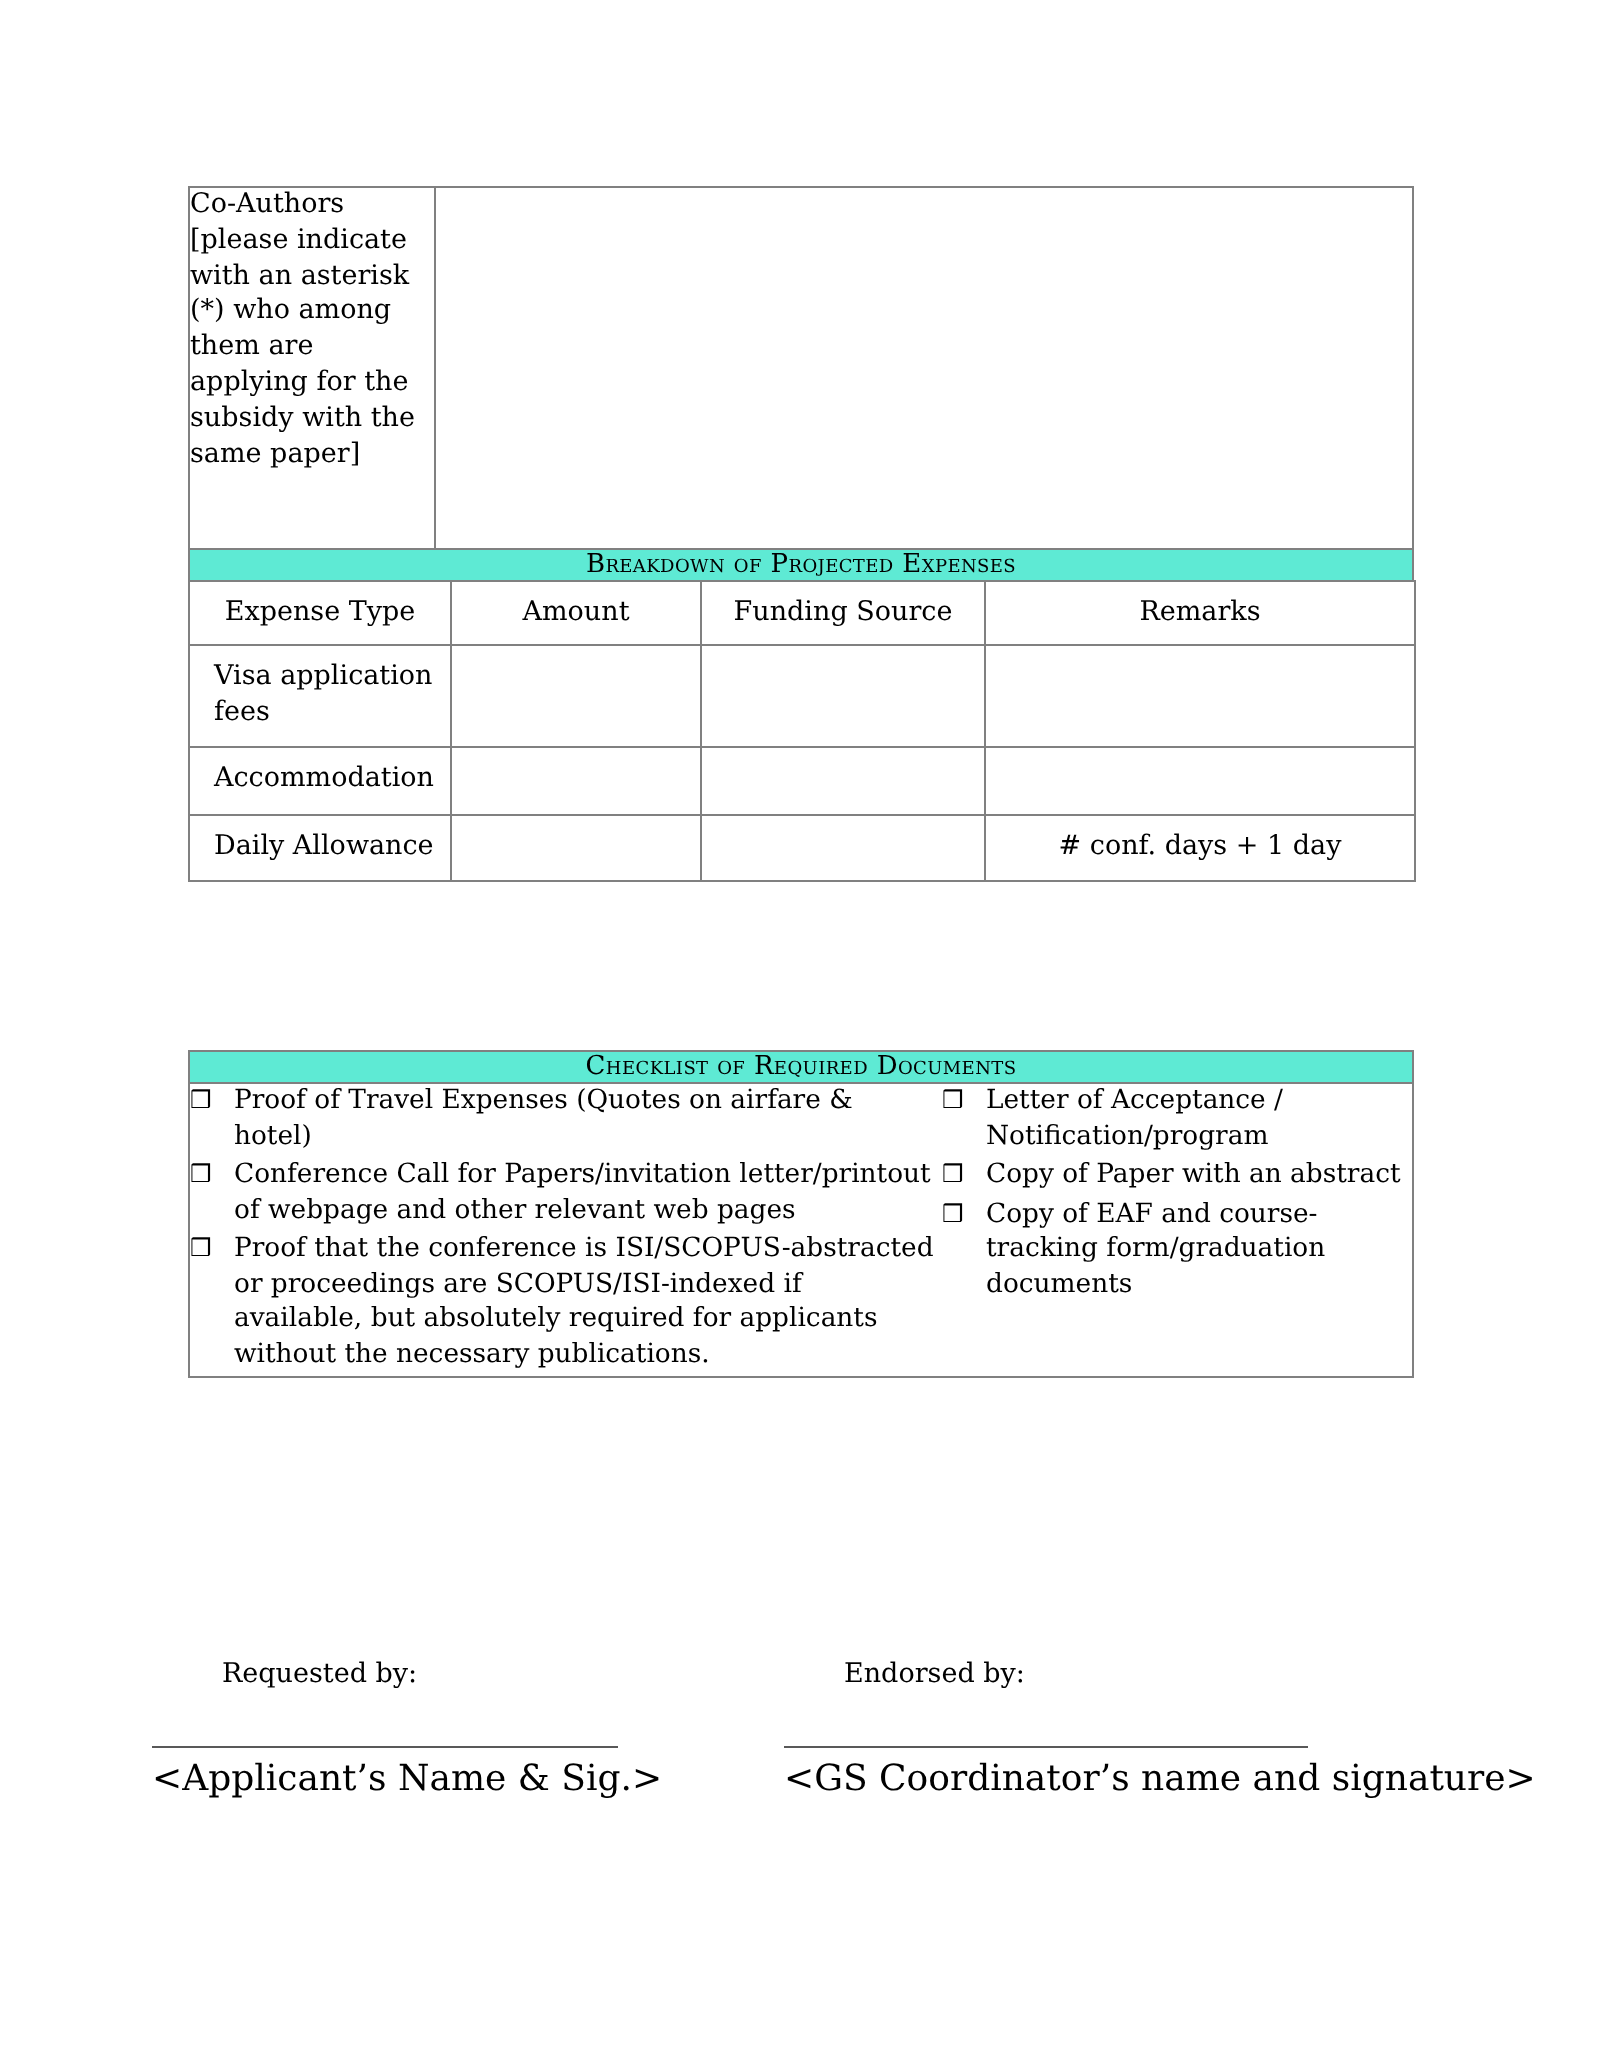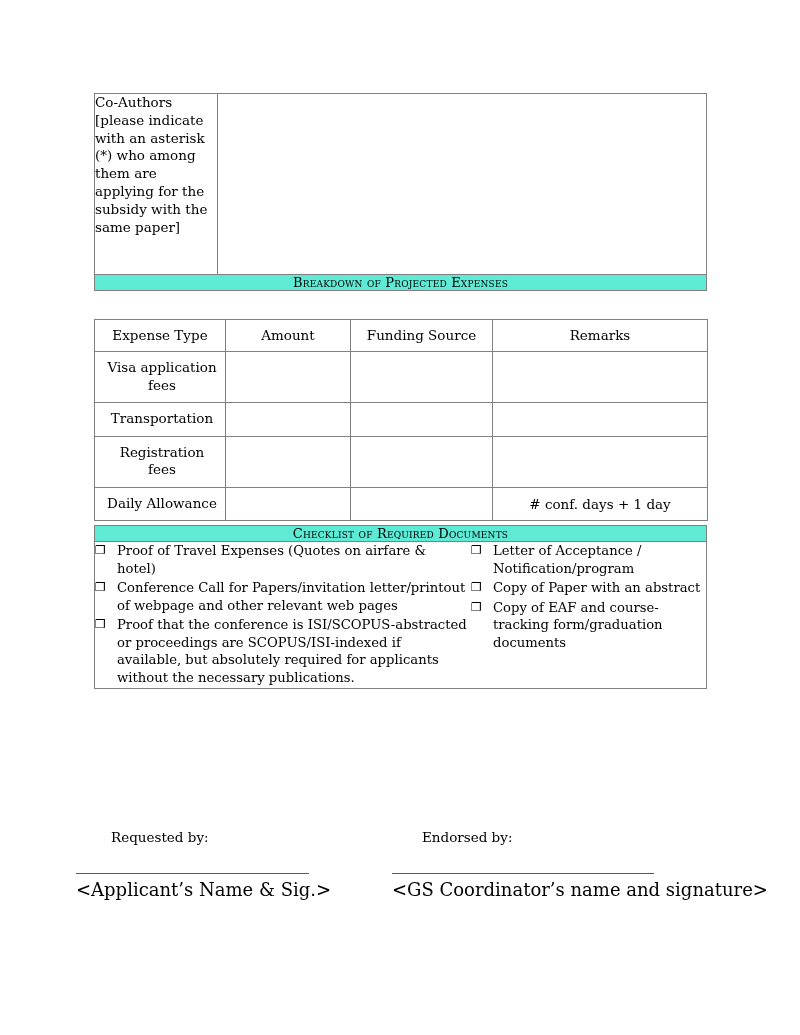--- a/index.html
+++ b/index.html
@@ -64,21 +64,20 @@
     left: 94px;
     width: 613px;
     border-collapse: collapse;
     table-layout: fixed;
   }
   .expense-table td {
     border: 1px solid #808080;
     padding: 0;
     font-size: 13.5px;
     vertical-align: middle;
-    text-align: center;
   }
   .col-type   { width: 131px; }
   .col-amount { width: 125px; }
   .col-fund   { width: 142px; }
   .col-remark { width: 215px; }
 
   .expense-table .hdr {
     text-align: center;
     padding: 7px 4px 8px;
   }
@@ -179,21 +178,21 @@
         <tr>
       <td class="coauthor-label">Co-Authors [please indicate with an asterisk (*) who among them are applying for the subsidy with the same paper]</td>
       <td class="coauthor-value" style="height:180px;"></td>
     </tr>
     <tr>
       <td class="section-head" colspan="2">Breakdown of Projected Expenses</td>
     </tr>
   </tbody>
     </table>
 
-  <table class="expense-table" id="expense-table" style="top: 290px; margin-top: 29px;">
+  <table class="expense-table" id="expense-table" style="top: 290px;">
     <colgroup>
       <col class="col-type">
         <col class="col-amount">
         <col class="col-fund">
         <col class="col-remark">
     </colgroup>
     <tbody>
         <tr>
       <td class="hdr">Expense Type</td>
       <td class="hdr">Amount</td>
@@ -201,27 +200,21 @@
       <td class="hdr">Remarks</td>
     </tr>
 
     <tr style="height:48px;">
       <td class="rowlabel">Visa application fees</td>
       <td class="cell"></td>
       <td class="cell"></td>
       <td class="cell"></td>
     </tr>
     <tr style="height:33px;">
-      <td class="rowlabel">Transportation</td>
-      <td class="cell"></td>
-      <td class="cell"></td>
-      <td class="cell"></td>
-    </tr>
-    <tr style="height:33px;">
-      <td class="rowlabel">Registration fees</td>
+      <td class="rowlabel">Accommodation</td>
       <td class="cell"></td>
       <td class="cell"></td>
       <td class="cell"></td>
     </tr>
     <tr style="height:33px;">
       <td class="rowlabel">Daily Allowance</td>
       <td class="cell"></td>
       <td class="cell"></td>
       <td class="remark-note"># conf. days + 1 day</td>
     </tr>

